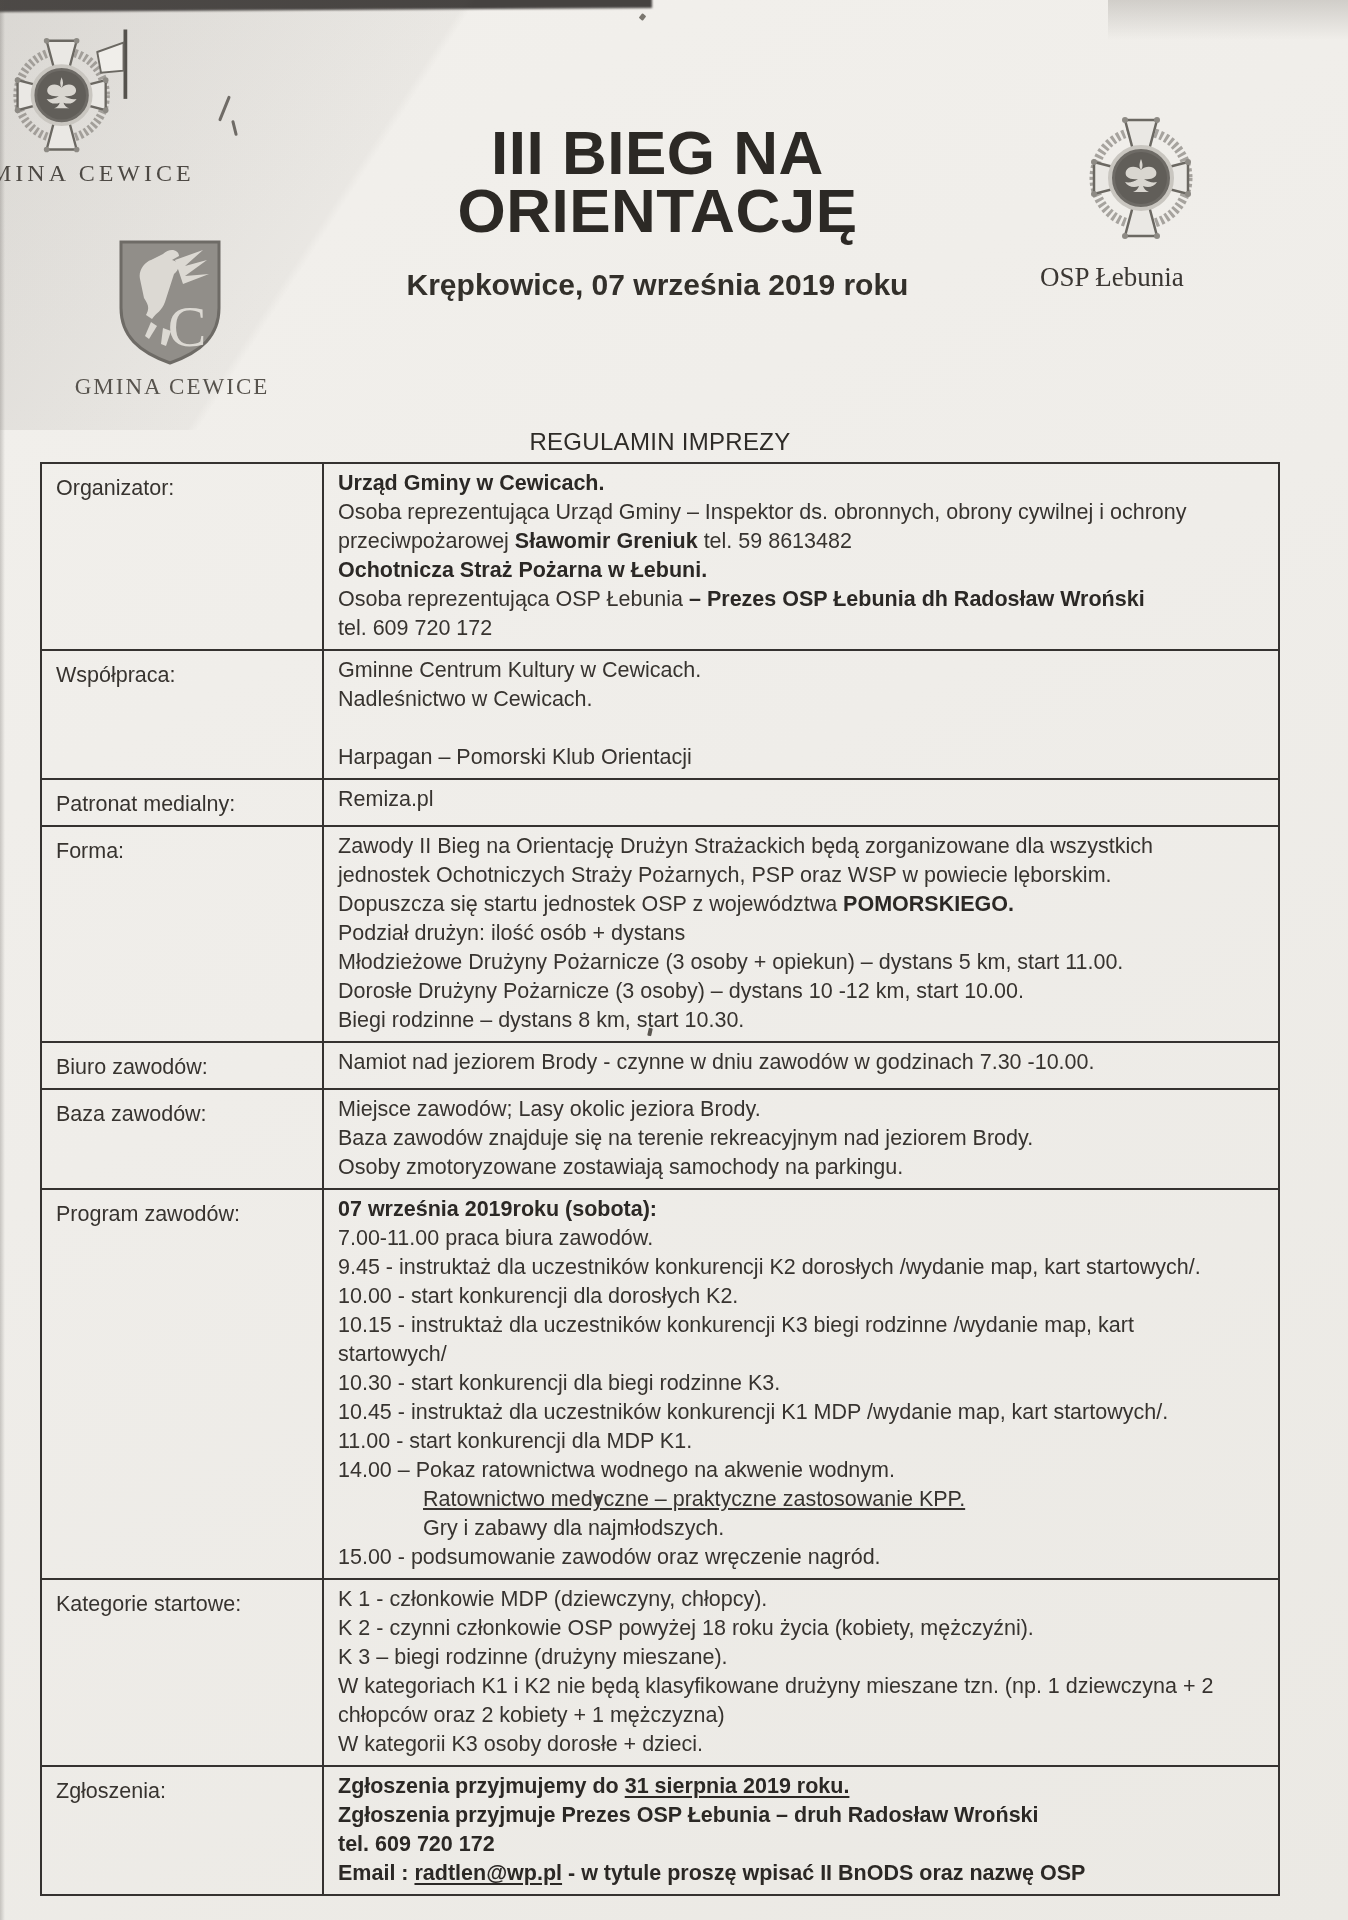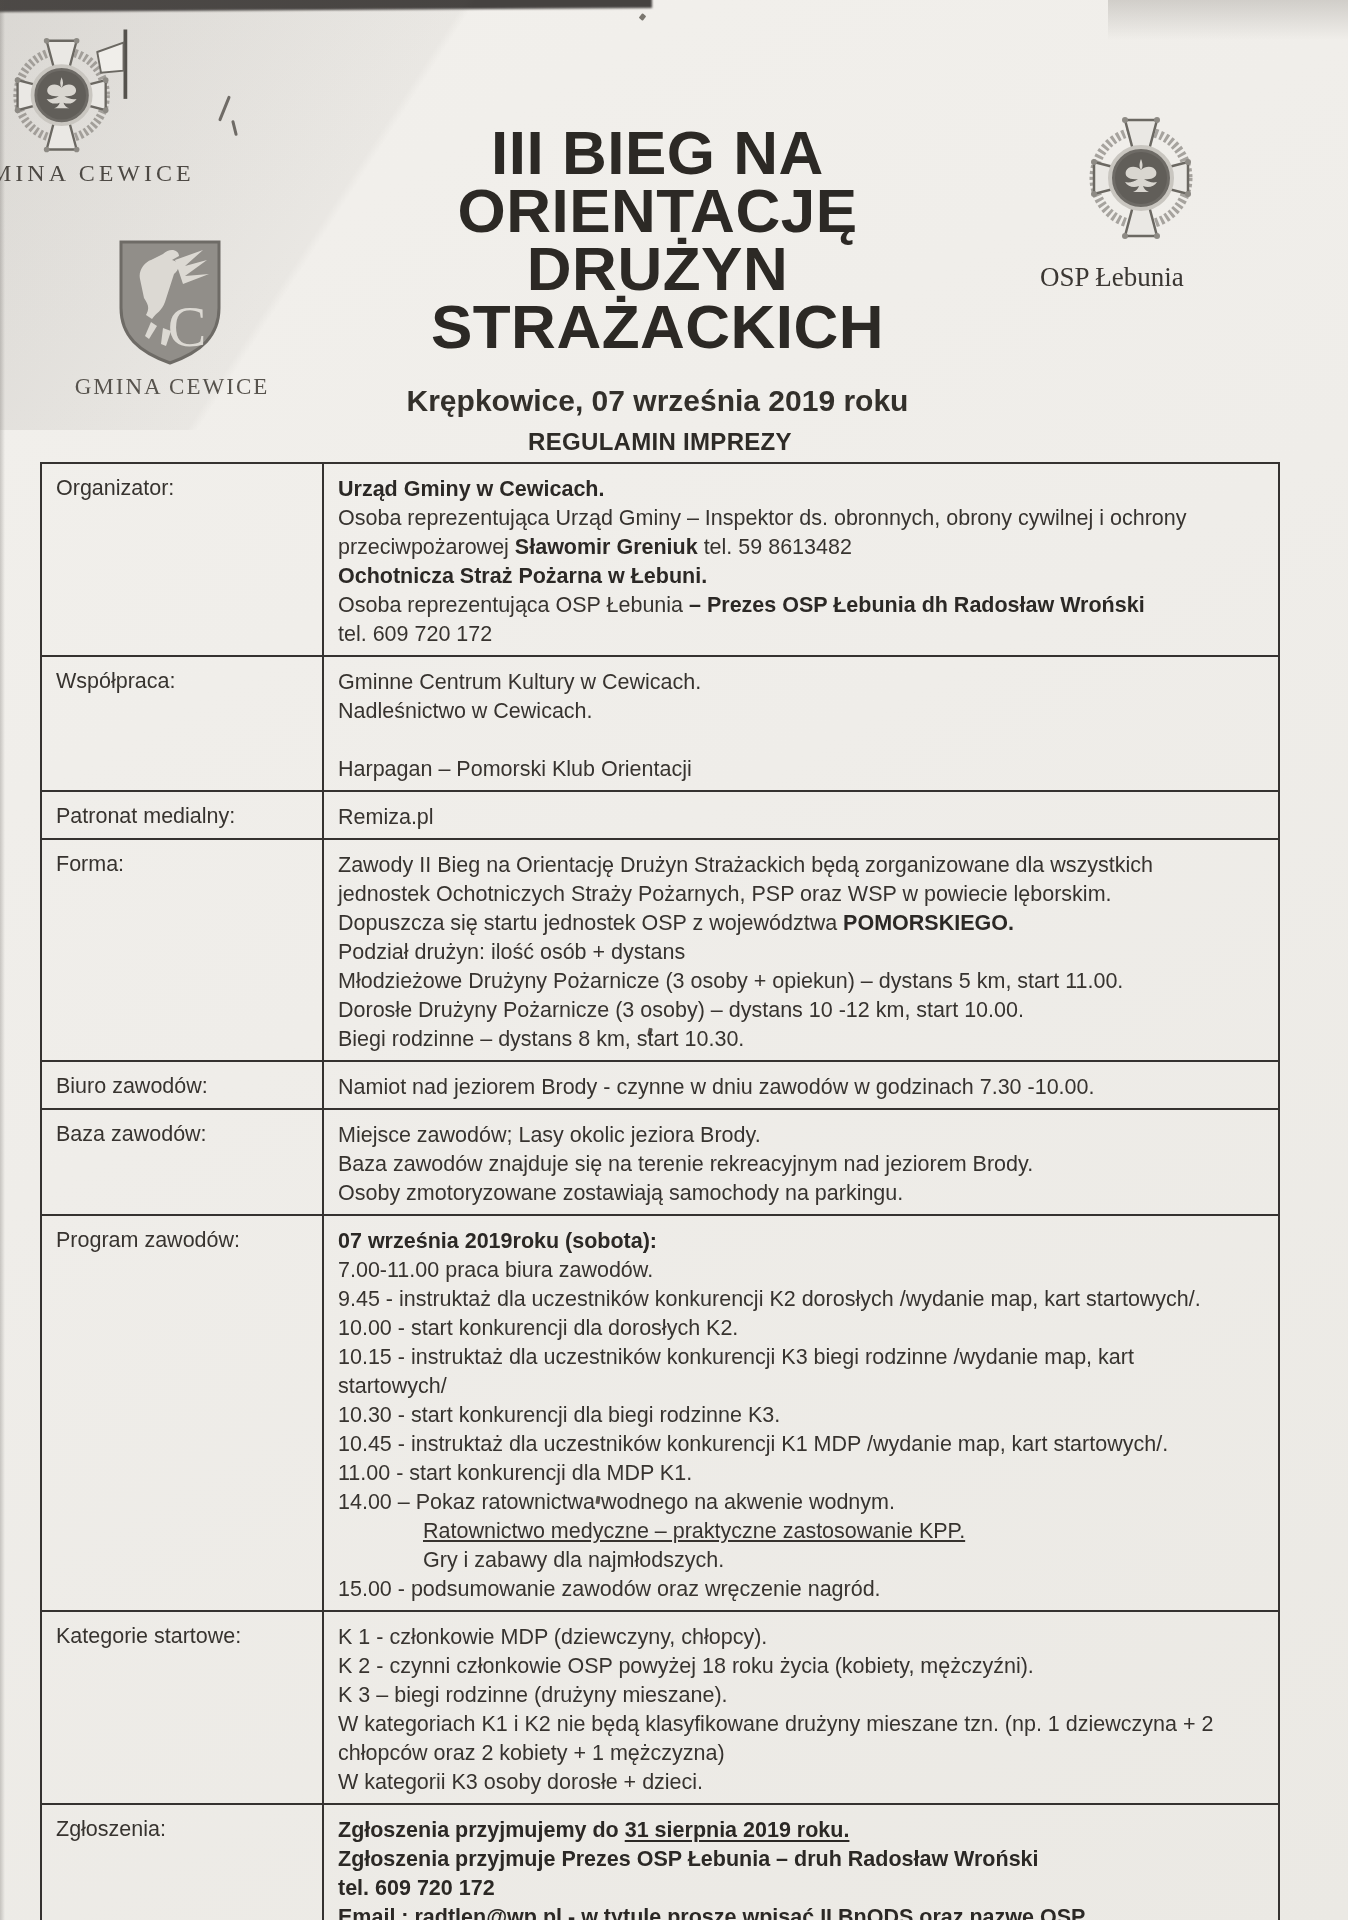--- a/index.html
+++ b/index.html
@@ -36,26 +36,26 @@
     font-family:"Liberation Serif", serif; font-size:23px; letter-spacing:2px; color:#57534d; }
   .title-block { position:absolute; left:330px; top:124px; width:655px; text-align:center; }
   .title-line { font-size:62px; line-height:58px; font-weight:bold; color:#2c2925; letter-spacing:0.5px; }
   .subtitle { margin-top:28px; font-size:30px; font-weight:bold; color:#33302b; }
   .badge-right { position:absolute; left:1072px; top:104px; width:138px; height:152px; }
   .badge-right-caption { position:absolute; left:1040px; top:262px; width:210px; text-align:left;
     font-family:Liberation Serif, serif; font-size:27px; color:#3b3733; }
 
   
   .regulamin-heading { position:absolute; left:40px; top:428px; width:1240px; text-align:center;
-    font-size:24px; font-weight:bold; color:#2e2b27; letter-spacing:0.3px; }
+    font-size:24px; font-weight:normal; color:#2e2b27; letter-spacing:0.3px; }
   table.reg { position:absolute; left:40px; top:462px; width:1240px;
     border-collapse:collapse; table-layout:fixed; }
   table.reg td { border:2px solid #353230; vertical-align:top; }
   td.label-cell { width:258px; padding:10px 8px 6px 14px; }
-  td.content-cell { padding:11px 14px 6px 14px; }
+  td.content-cell { padding:5px 14px 6px 14px; }
   .row-label { font-size:21.5px; line-height:29px; color:#37332f; }
   .line { min-height:29px; line-height:29px; font-size:21.5px; color:#37332f; }
   .line .b { font-weight:bold; color:#2b2825; }
   .line .u { text-decoration:underline; text-underline-offset:3px; }
 </style>
 </head>
 <body>
 
 <div class="page">
 
@@ -106,21 +106,20 @@
         <path d="M36 86 l-6 14 4 3 8 -13 z"></path>
         <path d="M48 92 l-2 16 5 2 5 -15 z"></path>
       </g>
       <text x="72" y="110" text-anchor="middle" font-family="Liberation Serif, serif" font-size="58" fill="#dcd9d3">C</text>
     </svg>
   </div>
   <div class="shield-caption">GMINA CEWICE</div>
 
   <div class="title-block">
     <div class="title-line">III BIEG NA ORIENTACJĘ</div>
-    <div class="title-line">DRUŻYN STRAŻACKICH</div>
     <div class="subtitle">Krępkowice, 07 września 2019 roku</div>
   </div>
 
   <div class="badge-right">
     <svg viewBox="0 0 120 152" width="138" height="152">
       <circle cx="60" cy="74" r="47" fill="none" stroke="#8d8a84" stroke-width="9" stroke-dasharray="3 2.6" opacity="0.75"></circle>
       <g fill="#eae8e4" stroke="#6b6862" stroke-width="2.5">
         <path d="M44 16 L76 16 L68 46 L52 46 Z"></path>
         <path d="M52 102 L68 102 L76 132 L44 132 Z"></path>
         <path d="M13 58 L44 66 L44 82 L13 90 Z"></path>

